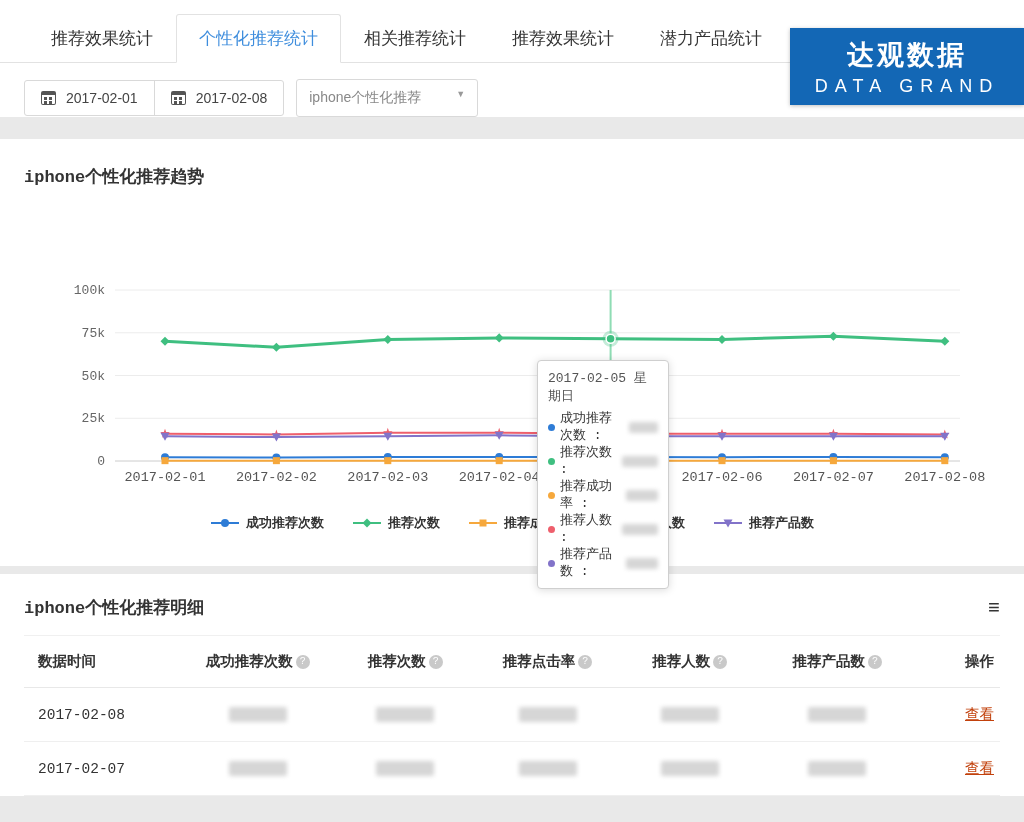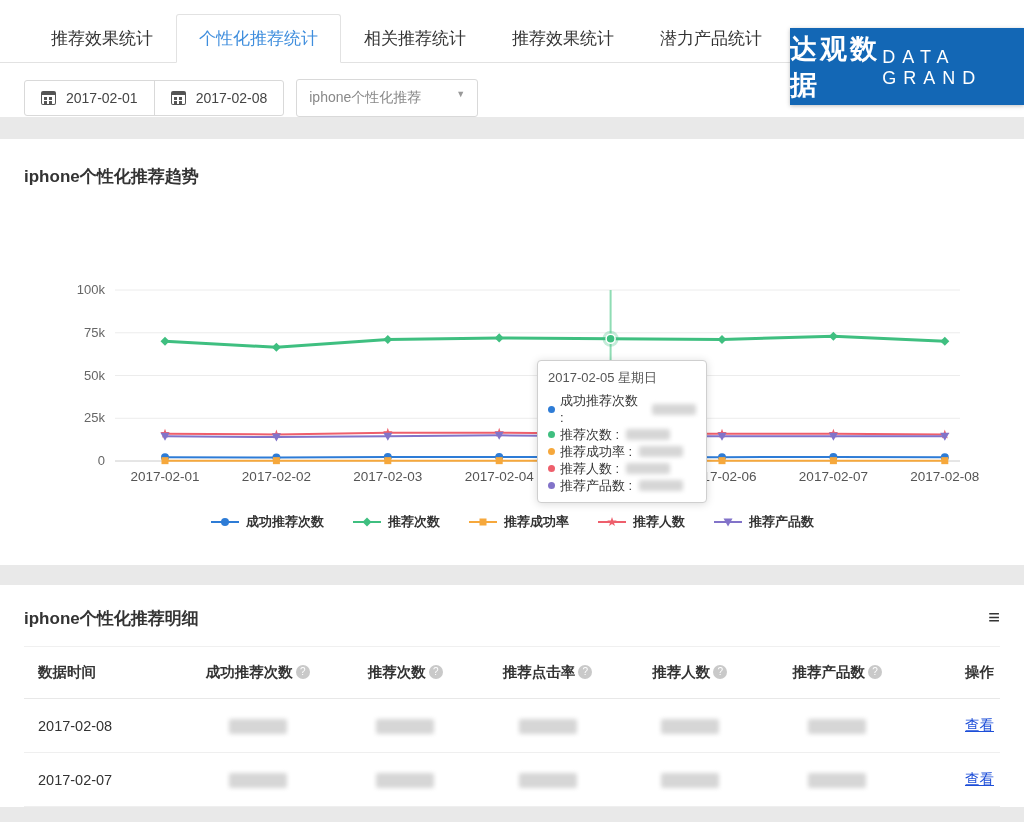--- a/index.html
+++ b/index.html
@@ -29,61 +29,61 @@
   .cal { width: 15px; height: 14px; border: 1.5px solid #555; border-top: 4px solid #555; border-radius: 2px; display: inline-block; position: relative; }
   .cal::before { content: ""; position: absolute; left: 2px; top: 2px; width: 3px; height: 3px; background: #555; box-shadow: 5px 0 0 #555, 0 4px 0 #555, 5px 4px 0 #555; }
   .select {
     position: relative; display: flex; align-items: flex-start; justify-content: space-between;
     min-width: 182px; border: 1px solid #d9d9d9; border-radius: 3px; background: #fff;
     padding: 9px 12px; font-size: 14px; color: #888; cursor: pointer; gap: 16px;
   }
   .select .arrow { font-size: 9px; color: #999; }
   .logo {
     position: absolute; top: 28px; right: 0; width: 234px; height: 77px;
-    background: #1367b5; color: #fff; display: flex; flex-direction: row;
+    background: #1367b5; color: #fff; display: flex; flex-direction: column;
     align-items: center; justify-content: center; z-index: 5;
     box-shadow: 0 1px 4px rgba(0,0,0,.25);
   }
   .logo-cn { font-size: 27px; font-weight: bold; letter-spacing: 3px; }
   .logo-en { font-size: 18px; letter-spacing: 7px; margin-top: 3px; }
   
-  .card { background: #fff; margin-top: 20px; }
+  .card { background: #fff; margin-top: 8px; font-family: Liberation Mono, monospace; }
   .card h2 { font-size: 17px; font-weight: bold; color: #333; }
   .chart-card { padding: 26px 0 34px; }
   .chart-card h2 { padding: 0 24px; }
   .chart-wrap { position: relative; margin-top: 90px; }
   .legend { display: flex; justify-content: center; gap: 28px; margin-top: 16px; }
   .legend-item { display: inline-flex; align-items: center; gap: 6px; font-size: 13px; font-weight: 600; color: #333; cursor: pointer; }
   
   .tooltip {
-    position: absolute; left: 537px; top: 82px; width: 170px;
+    position: absolute; left: 537px; top: 82px; width: 132px;
     background: #fff; border: 1px solid #cfcfcf; border-radius: 4px;
     box-shadow: 0 1px 8px rgba(0,0,0,.15); padding: 8px 10px; z-index: 3;
   }
   .tt-title { font-size: 13px; color: #555; margin-bottom: 5px; }
   .tt-row { display: flex; align-items: center; gap: 5px; font-size: 13px; color: #333; line-height: 17px; }
   .tt-dot { width: 7px; height: 7px; border-radius: 50%; flex: none; }
   .blur { display: inline-block; background: #d6d6d6; filter: blur(2px); border-radius: 2px; }
   .tt-blur { width: 44px; height: 11px; margin-left: 2px; }
   
   .table-card { padding: 22px 24px 0; }
-  .card-head { display: flex; align-items: flex-start; justify-content: space-between; padding-bottom: 16px; }
+  .card-head { display: flex; align-items: flex-end; justify-content: space-between; padding-bottom: 16px; }
   .menu { font-size: 20px; color: #333; cursor: pointer; line-height: 1; }
   table { width: 100%; border-collapse: collapse; font-size: 14.5px; border-top: 1px solid #f0f0f0; }
   th { font-weight: bold; color: #333; padding: 16px 8px; border-bottom: 1px solid #e8e8e8; text-align: center; white-space: nowrap; }
   th.c-date, td.c-date { text-align: left; padding-left: 14px; }
   th.c-act, td.c-act { text-align: right; padding-right: 6px; }
   td { padding: 17px 8px; border-bottom: 1px solid #efefef; text-align: center; color: #333; }
   .cell-blur { width: 58px; height: 15px; vertical-align: middle; }
   .help {
     display: inline-block; width: 14px; height: 14px; border-radius: 50%;
     background: #c9c9c9; color: #fff; font-size: 10px; line-height: 14px;
     text-align: center; margin-left: 3px; vertical-align: 2px; font-weight: normal; cursor: pointer;
   }
-  a.view { color: #1d4ed8; text-decoration: underline; cursor: pointer; }
+  a.view { color: #c2410c; text-decoration: underline; cursor: pointer; }
 </style>
 </head>
 <body>
 
 <header>
   <nav class="tabs">
     <div class="tab">推荐效果统计</div>
     <div class="tab active">个性化推荐统计</div>
     <div class="tab">相关推荐统计</div>
     <div class="tab">推荐效果统计</div>

